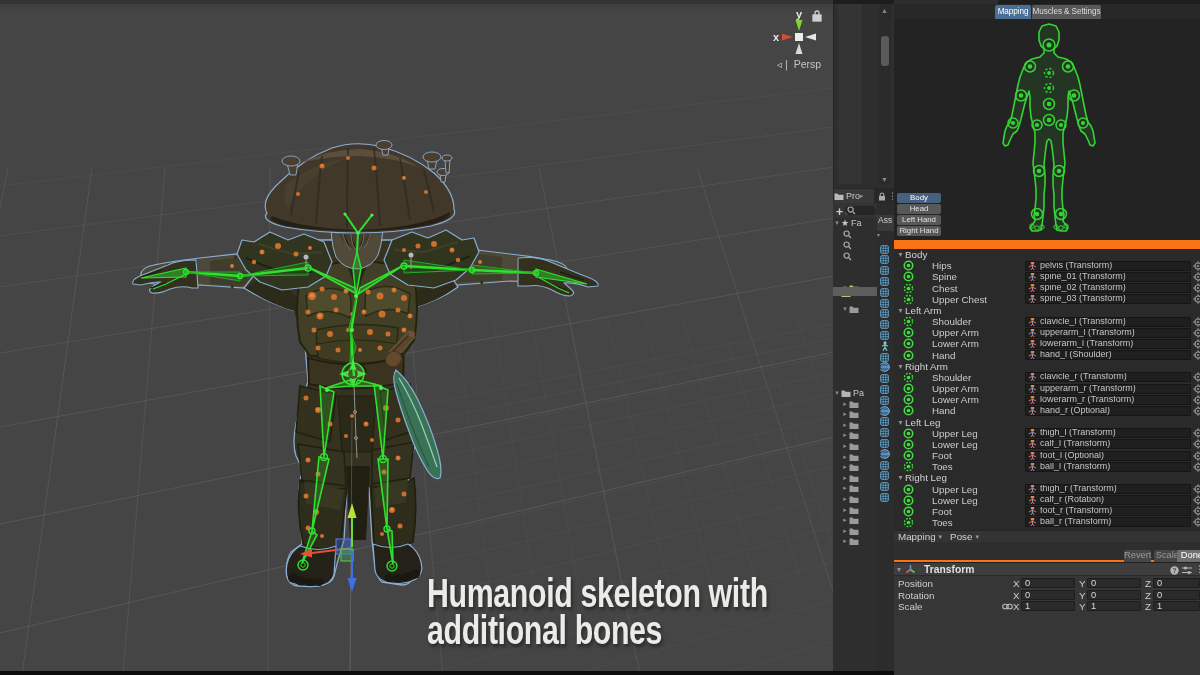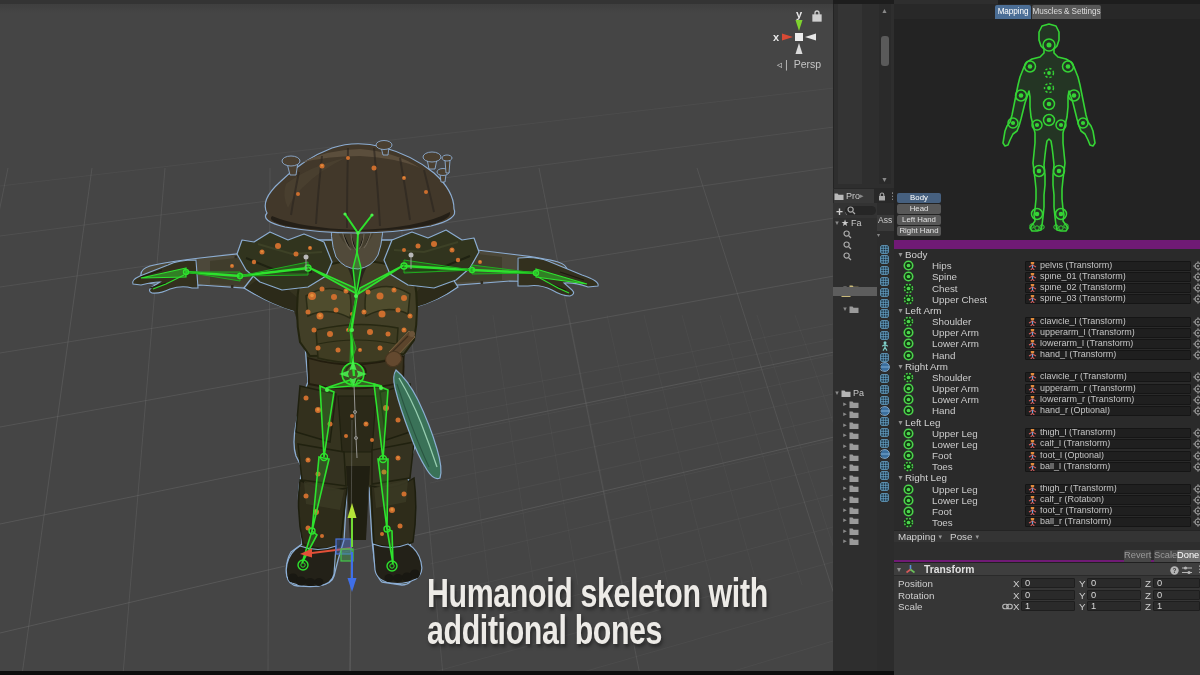--- a/index.html
+++ b/index.html
@@ -1,35 +1,35 @@
 <!DOCTYPE html>
 <html><head><meta charset="utf-8"><style>
 *{margin:0;padding:0;box-sizing:border-box}
 body{width:1200px;height:675px;overflow:hidden;background:#181818;font-family:"Liberation Sans",sans-serif}
 #root{position:relative;width:1200px;height:675px;background:#1b1b1b}
 #scene{position:absolute;left:0;top:4px;width:833px;height:668px;background:linear-gradient(180deg,#3f3f3f 0px,#454545 9px);overflow:hidden}
 #caption{position:absolute;left:427px;top:571px;color:#edebe7;font-weight:bold;font-size:41px;line-height:36.5px;letter-spacing:-0.5px;transform:scaleX(0.74);transform-origin:left top;text-shadow:2px 3px 4px rgba(20,20,20,0.55);white-space:nowrap}
 #midstrip{position:absolute;left:833px;top:4px;width:61px;height:668px;background:#2e2e2e}
-#rpanel{position:absolute;left:894px;top:4px;width:306px;height:671px;background:#701a75}
+#rpanel{position:absolute;left:894px;top:4px;width:306px;height:671px;background:#f97316}
 .tabbar{position:absolute;left:0;top:0;width:306px;height:15px;background:#282828}
 .tab{position:absolute;top:1px;height:14px;font-size:8.2px;color:#dcdcdc;letter-spacing:-0.1px;text-align:center;line-height:14px;border-radius:2px 2px 0 0}
 #diagram{position:absolute;left:0;top:15px;width:306px;height:221px;background:#232323}
 .sidebtn{position:absolute;left:3px;width:44px;height:9.5px;border-radius:2px;background:#585858;color:#e2e2e2;font-size:7.8px;text-align:center;line-height:9.5px}
 #optrow{position:absolute;left:0;top:232px;width:306px;height:13px;background:#2d2d2d;display:flex;align-items:center;font-size:9.8px;color:#c8c8c8}
 #bonelist{position:absolute;left:0;top:245px;width:306px;height:281px;background:#2a2a2a}
 .brow{position:absolute;left:0;width:306px;height:11px;display:flex;align-items:center}
 .fold{color:#909090;font-size:8px;width:9px;text-align:center;margin-left:2px}
 .hdrtxt{color:#d2d2d2;font-size:9.8px}
 .lbl{color:#cccccc;font-size:9.8px;margin-left:18px}
 .field{position:absolute;left:131px;width:166px;height:10px;background:#1f1f1f;border:1px solid #151515;border-radius:1px;display:flex;align-items:center;overflow:hidden}
 .ftxt{color:#c4c4c4;font-size:9px;white-space:nowrap;position:relative;top:-1px}
 .picker{position:absolute;left:299px;width:10px;height:10px}
 #mpbar{position:absolute;left:0;top:526px;width:306px;height:12px;background:#343434;border-top:1px solid #242424;display:flex;align-items:center;color:#d0d0d0;font-size:9.8px}
 #btnbar{position:absolute;left:0;top:538px;width:306px;height:18px;background:#2e2e2e}
-.abtn{position:absolute;top:8px;height:14px;border-radius:2px;font-size:9.3px;text-align:left;line-height:11px}
+.abtn{position:absolute;top:8px;height:14px;border-radius:2px;font-size:9.3px;text-align:right;line-height:11px}
 #tfhead{position:absolute;left:0;top:558px;width:306px;height:14px;background:#3e3e3e;border-top:1px solid #202020;border-bottom:1px solid #2a2a2a;display:flex;align-items:center}
 #tfbody{position:absolute;left:0;top:572px;width:306px;height:103px;background:#363636}
 .tfrow{position:absolute;left:0;width:306px;height:11px;display:flex;align-items:center}
 .tflbl{color:#cfcfcf;font-size:9.8px;margin-left:4px}
 .axlbl{position:absolute;color:#cfcfcf;font-size:9.8px}
 .axfield{position:absolute;height:10px;background:#2a2a2a;border:1px solid #1e1e1e;border-radius:1px;color:#d8d8d8;font-size:9.3px;padding-left:3px;line-height:8.5px}
 #projpanel{position:absolute;left:0;top:184px;width:61px;height:488px;background:#2e2e2e;overflow:hidden}
 .trow{position:absolute;left:0;width:44px;height:10px;display:flex;align-items:center;font-size:9px;color:#c8c8c8}
 .tarr{color:#8a8a8a;font-size:7px;width:8px;text-align:center}
 .ttxt{margin-left:2px;white-space:nowrap}
@@ -877,21 +877,21 @@
             <circle cx="6.5" cy="6.5" r="5" stroke="#4cd44c" stroke-width="1.9" fill="#113511"></circle>
             <circle cx="6.5" cy="6.5" r="2.2" fill="#4cd44c"></circle>
           </svg>
           <span class="lbl">Hand</span>
           <span class="field">
             <svg width="9" height="10" viewBox="0 0 9 10" style="margin:0 3px 0 2px;flex:0 0 auto">
               <circle cx="4.5" cy="2" r="1.8" fill="#e08a3c"></circle>
               <path d="M4.5,4 L1,6 M4.5,4 L8,6 M4.5,4 L4.5,7 M4.5,7 L2,10 M4.5,7 L7,10" stroke="#cf5a5a" stroke-width="1.1"></path>
               <path d="M4.5,4 L4.5,7" stroke="#6a9fd8" stroke-width="1.1"></path>
             </svg>
-            <span class="ftxt">hand_l (Transform)</span>
+            <span class="ftxt">hand_l (Shoulder)</span>
           </span>
           <span class="picker"><svg width="10" height="10" viewBox="0 0 10 10" style="flex:0 0 auto">
               <circle cx="5" cy="5" r="3" stroke="#999" stroke-width="1.2" fill="none"></circle>
               <circle cx="5" cy="5" r="1.1" fill="#999"></circle>
               <path d="M5,0.2 V2 M5,8 V9.8 M0.2,5 H2 M8,5 H9.8" stroke="#999" stroke-width="1.1"></path>
             </svg></span>
         </div>
 <div class="brow" style="top:111.7px">
           <span class="fold">▾</span>
           <span class="hdrtxt">Right Arm</span>

